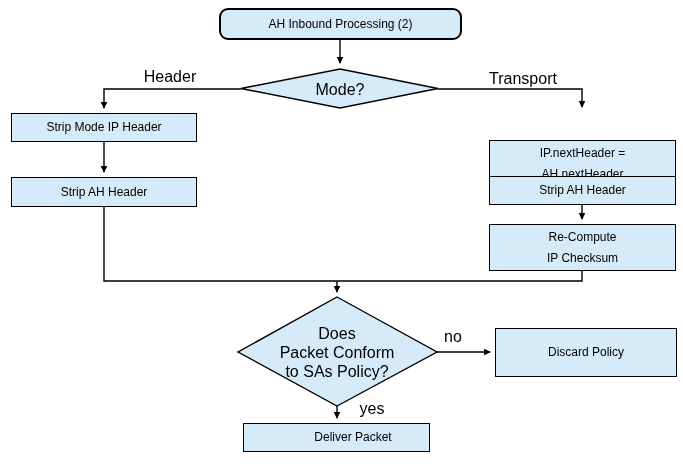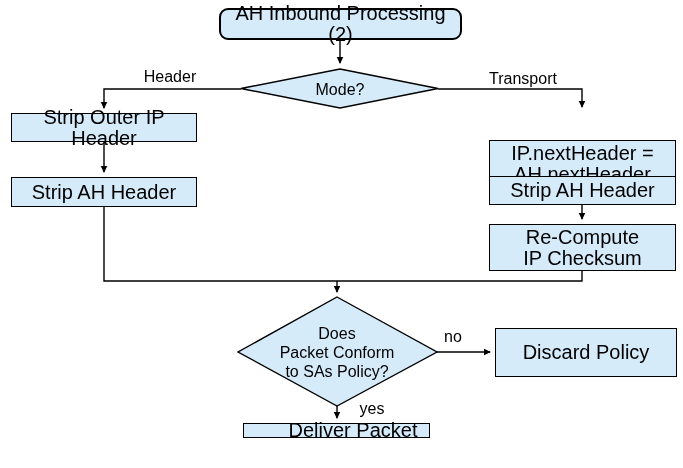--- a/index.html
+++ b/index.html
@@ -19,21 +19,21 @@
     overflow:hidden;
   }
   #wires{position:absolute;left:0;top:0;width:683px;height:468px;}
   .shape{fill:var(--node-fill);stroke:var(--node-border);stroke-width:1.4;}
   .wire{stroke:var(--connector);stroke-width:1.4;fill:none;}
   .node{
     position:absolute;
     display:flex;align-items:center;justify-content:center;
     background:var(--node-fill);
     border:1px solid var(--node-border);
-    font-size:20px;line-height:21px;
+    font-size:12px;line-height:21px;
     text-align:center;white-space:pre-line;
     box-sizing:border-box;
   }
   .node.start{
     border:2px solid var(--node-border);
     border-radius:9px;
   }
   .diamond-text{
     position:absolute;
     display:flex;align-items:center;justify-content:center;
@@ -69,35 +69,35 @@
     <path class="wire" d="M337,281 L337,292" marker-end="url(#arrow)"></path>
     <path class="wire" d="M437,352 L490,352" marker-end="url(#arrow)"></path>
     <path class="wire" d="M337,406 L337,418" marker-end="url(#arrow)"></path>
 
     <polygon class="shape" points="340,69 438,88.5 340,108 241,88.5"></polygon>
     <polygon class="shape" points="337,297 437,352 337,406 238,352"></polygon>
   </svg>
 
   <div class="node start" style="left:219px;top:8px;width:243px;height:32px;">AH Inbound Processing (2)</div>
 
-  <div class="node" style="left:11px;top:113px;width:186px;height:29px;">Strip Outer IP Header</div>
+  <div class="node" style="left:11px;top:113px;width:186px;height:29px;">Strip Mode IP Header</div>
 
   <div class="node" style="left:11px;top:177px;width:186px;height:30px;">Strip AH Header</div>
 
   <div class="node" style="left:489px;top:112px;width:187px;height:47px;margin-top:28px;">IP.nextHeader =
 AH.nextHeader</div>
 
   <div class="node" style="left:489px;top:176px;width:187px;height:29px;">Strip AH Header</div>
 
   <div class="node" style="left:489px;top:224px;width:187px;height:47px;">Re-Compute
 IP Checksum</div>
 
   <div class="node" style="left:495px;top:328px;width:182px;height:49px;">Discard Policy</div>
 
-  <div class="node" style="left:243px;top:423px;width:187px;height:15px;padding-left:33px;">Deliver Packet</div>
+  <div class="node" style="left:243px;top:423px;width:187px;height:29px;padding-left:33px;">Deliver Packet</div>
 
   <div class="diamond-text" style="left:247px;top:323px;width:180px;height:58px;">Does
 Packet Conform
 to SAs Policy?</div>
 
   <div class="diamond-text" style="left:290px;top:79px;width:100px;height:20px;">Mode?</div>
 
   <div class="edge-label" style="left:140px;top:68px;width:60px;">Header</div>
 
   <div class="edge-label" style="left:472px;top:70px;width:80px;margin-left:11px;">Transport</div>

